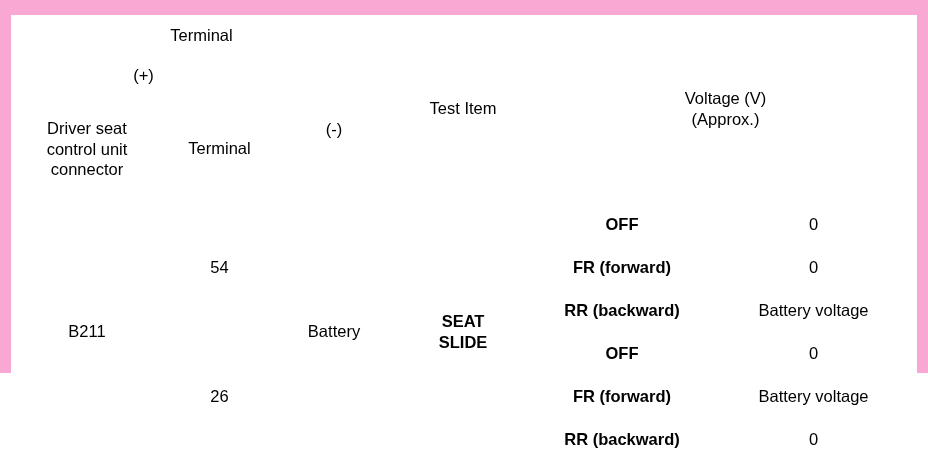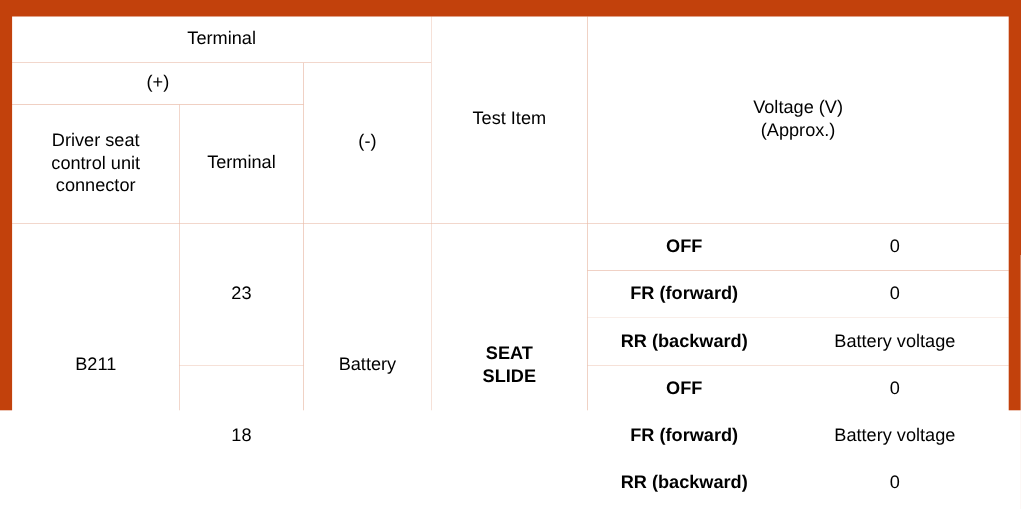--- a/index.html
+++ b/index.html
@@ -12,21 +12,21 @@
     height: 464px;
     font-family: "Liberation Sans", sans-serif;
     color: #000000;
     overflow: hidden;
   }
 
   #sheet {
     position: relative;
     width: 928px;
     height: 373px;
-    background: #c2410c;
+    background: #f9a8d4;
   }
 
   
   table.spec {
     position: absolute;
     left: 11px;
     top: 15px;
     width: 906px;
     border-collapse: collapse;
     table-layout: fixed;
@@ -98,21 +98,21 @@
         <td class="bb-thick multi small-stack" style="height:108px;text-align:center;">Driver seat
 control unit
 connector</td>
 
         <td class="bb-thick bl-thin nowrap" style="height:108px;">Terminal</td>
       </tr>
 
       <tr class="body-row">
         <td rowspan="6" class="lead-cell bb-thick nowrap">B211</td>
 
-        <td rowspan="3" class="bl-thin bb-thin nowrap">23</td>
+        <td rowspan="3" class="bl-thin bb-thin nowrap">54</td>
 
         <td rowspan="6" class="bl-thin bb-thick nowrap">Battery</td>
 
         <td rowspan="6" class="bl-thin bb-thick multi small-stack left-align">SEAT
 SLIDE</td>
 
         <td class="bl-thin bb-thin left-align nowrap">OFF</td>
 
         <td class="bl-thin bb-thin nowrap">0</td>
       </tr>
@@ -121,21 +121,21 @@
         <td class="bl-thin bb-thin left-align nowrap">FR (forward)</td>
         <td class="bl-thin bb-thin nowrap">0</td>
       </tr>
 
       <tr class="body-row">
         <td class="bl-thin bb-thin left-align nowrap">RR (backward)</td>
         <td class="bl-thin bb-thin nowrap">Battery voltage</td>
       </tr>
 
       <tr class="body-row">
-        <td rowspan="3" class="bl-thin bb-thick nowrap">18</td>
+        <td rowspan="3" class="bl-thin bb-thick nowrap">26</td>
 
         <td class="bl-thin bb-thin left-align nowrap">OFF</td>
         <td class="bl-thin bb-thin nowrap">0</td>
       </tr>
 
       <tr class="body-row">
         <td class="bl-thin bb-thin left-align nowrap">FR (forward)</td>
         <td class="bl-thin bb-thin nowrap">Battery voltage</td>
       </tr>
 

